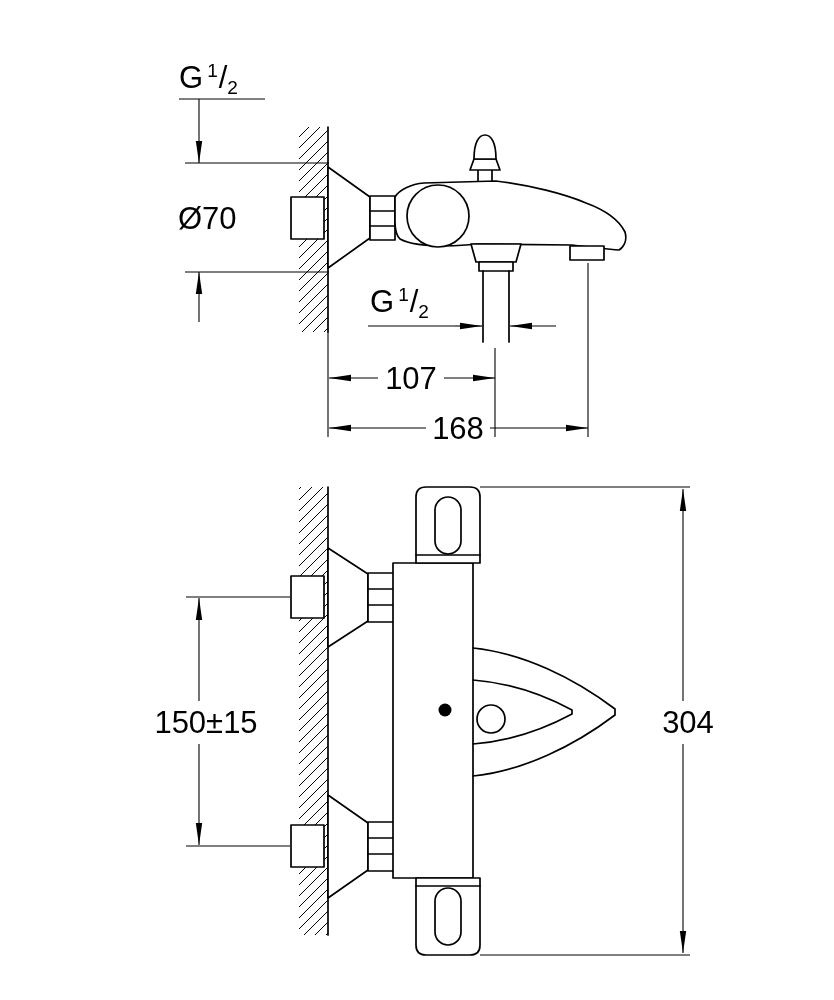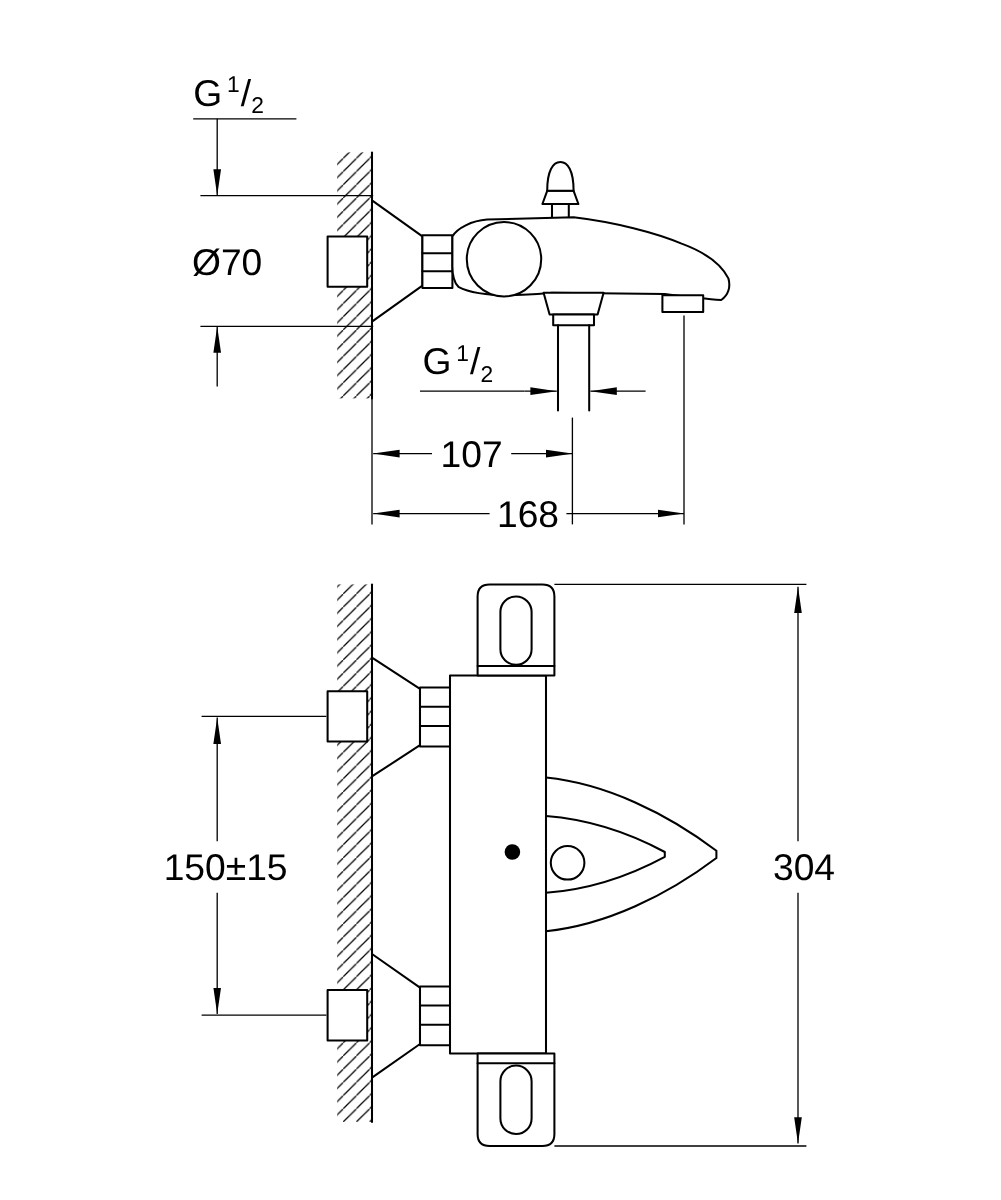--- a/index.html
+++ b/index.html
@@ -1,17 +1,17 @@
 <!DOCTYPE html>
 <html style="--line: #000000; --bg: #ffffff;"><head>
 <meta charset="utf-8">
 <style>
   :root { --line:#000000; --bg:#ffffff; }
   html,body { margin:0; padding:0; background:var(--bg,#fff); }
-  .stage { width:696px; height:1000px; position:relative; background:var(--bg,#fff); overflow:hidden; }
+  .stage { width:696px; height:1000px; position:relative; background:var(--bg,#fff); overflow:hidden;padding-left:18px; }
   svg { display:block; }
   .obj  { stroke:var(--line,#000); stroke-width:1.7; fill:none; stroke-linejoin:round; stroke-linecap:round; }
   .objf { stroke:var(--line,#000); stroke-width:1.7; fill:var(--bg,#fff); stroke-linejoin:round; }
   .dim  { stroke:var(--line,#000); stroke-width:1.1; fill:none; }
   .txt  { font-family:"Liberation Sans","DejaVu Sans",sans-serif; font-size:31px; fill:var(--line,#000); }
   .sm   { font-size:19px; }
   .mid  { text-anchor:middle; }
   #arr path { fill:var(--line,#000); }
   #hatch line { stroke:var(--line,#000); stroke-width:1; }
   .fill { fill:var(--line,#000); stroke:none; }

